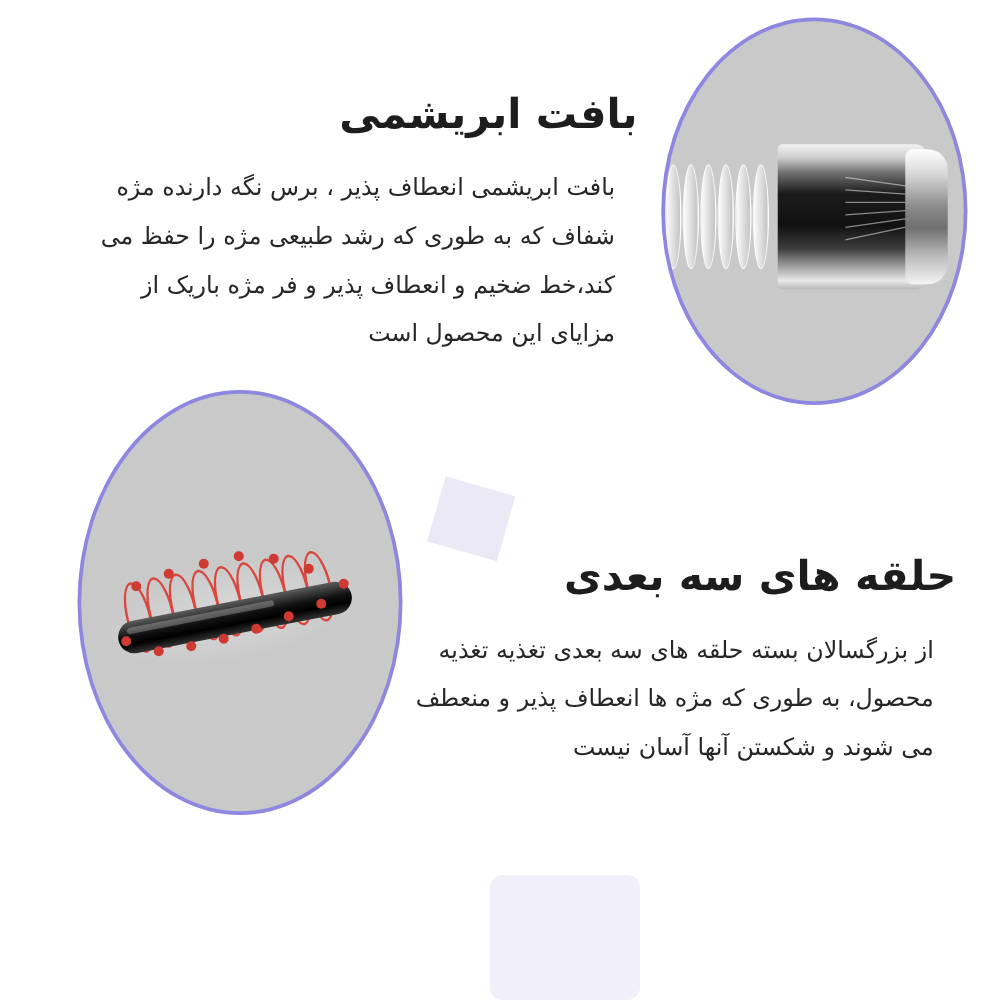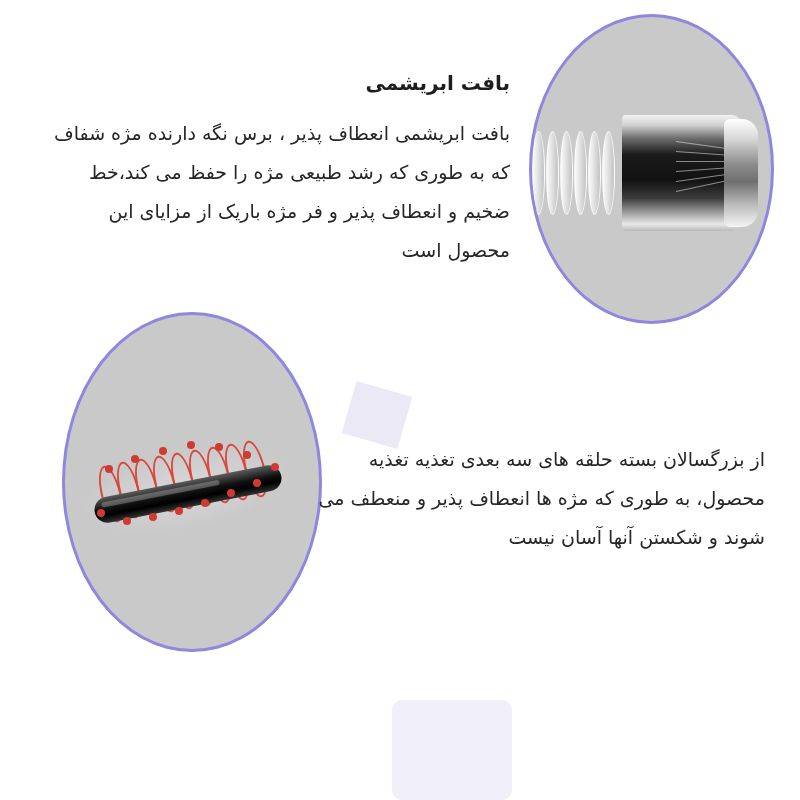--- a/index.html
+++ b/index.html
@@ -55,31 +55,31 @@
   }
   .block-2 {
     position: absolute;
     top: 440px;
     left: 300px;
     width: 465px;
     text-align: right;
   }
 
   .heading {
-    font-size: 20px;
+    font-size: 33px;
     font-weight: bold;
     color: #1d1d1d;
     margin: 0 0 18px 0;
     line-height: 1.3;
   }
   .body-text {
     font-size: 19px;
     line-height: 2.05;
     color: #262626;
-    margin: 0;
+    margin: 18px;
     letter-spacing: 0.3px;
     text-align: right;
   }
 
   
   .wand {
     position: absolute;
     top: 96px;
     left: -6px;
     width: 270px;
@@ -280,16 +280,17 @@
       <div class="dot" style="left:168px; top:16px;"></div>
       <div class="dot" style="left:140px; top:8px;"></div>
       <div class="dot" style="left:112px; top:6px;"></div>
       <div class="dot" style="left:84px;  top:12px;"></div>
       <div class="dot" style="left:56px;  top:20px;"></div>
       <div class="dot" style="left:30px;  top:30px;"></div>
     </div>
   </div>
 
   <div class="block-2">
+    <h2 class="heading">حلقه های سه بعدی</h2>
     <p class="body-text">از بزرگسالان بسته حلقه های سه بعدی تغذیه تغذیه محصول، به طوری که مژه ها انعطاف پذیر و منعطف می شوند و شکستن آنها آسان نیست</p>
   </div>
 
 </div>
 
 </body></html>

